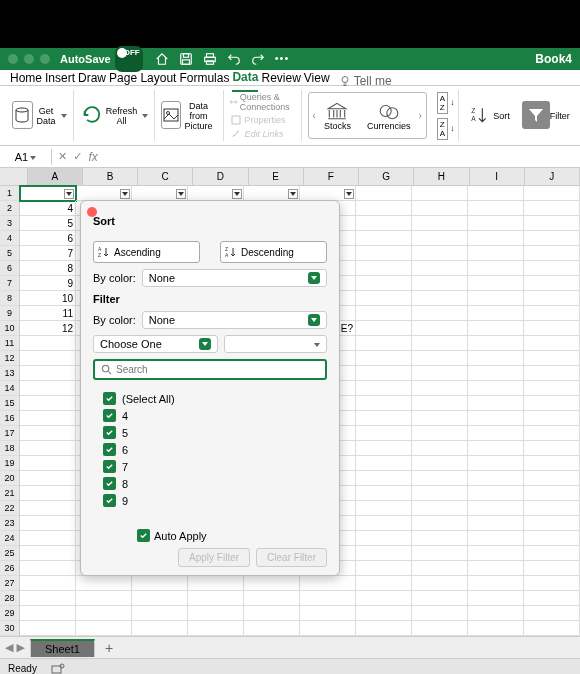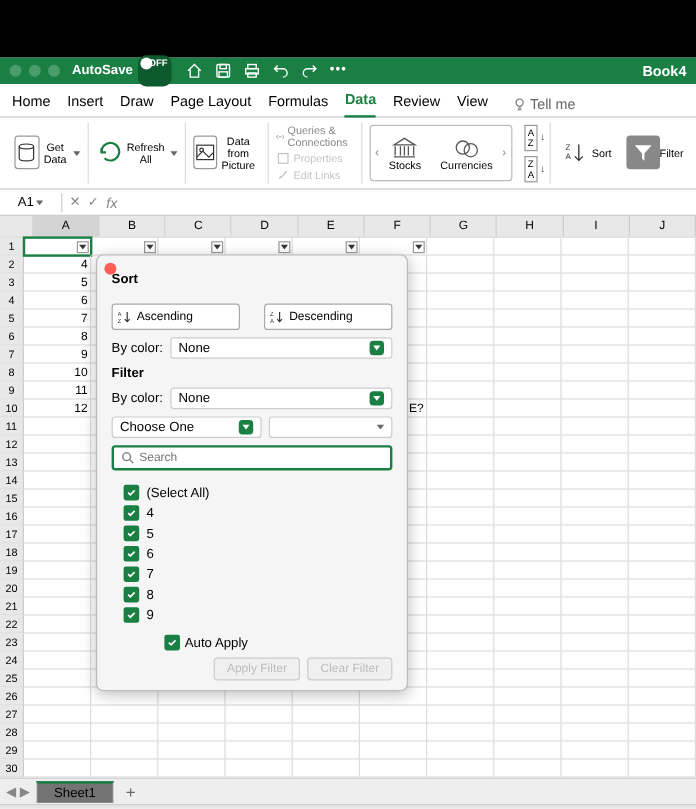--- a/index.html
+++ b/index.html
@@ -8,21 +8,21 @@
 .titlebar { background: #1a7f43; height: 22px; display: flex; align-items: center; padding: 0 8px; color: #fff; font-size: 11px; }
 .traffic { display: flex; gap: 6px; margin-right: 10px; }
 .traffic span { width: 10px; height: 10px; border-radius: 50%; background: #4a9c6a; }
 .autosave { display: flex; align-items: center; gap: 4px; font-weight: bold; }
 .toggle { width: 28px; height: 26px; background: #0d5a2e; border-radius: 7px; position: relative; }
 .toggle::after { content:""; width:10px; height:10px; background:#fff; border-radius:50%; position:absolute; top:2px; left:2px; }
 .toggle-label { font-size: 8px; position: absolute; right: 3px; top: 2px; color: #fff; }
 .titlebar-icons { display: flex; gap: 10px; margin-left: 12px; }
 .titlebar-icons svg { width: 14px; height: 14px; }
 .book-title { margin-left: auto; font-weight: bold; font-size: 12px; }
-.tabs { display: flex; align-items: center; gap: 14px; padding: 6px 10px 0 10px; border-bottom: 1px solid #ccc; font-size: 12px; height: 28px; }
+.tabs { display: flex; align-items: center; gap: 3px; padding: 6px 10px 0 10px; border-bottom: 1px solid #ccc; font-size: 12px; height: 16px; }
 .tab { padding-bottom: 6px; cursor: pointer; }
 .tab.active { color: #1a7f43; font-weight: bold; border-bottom: 2px solid #1a7f43; }
 .tellme { display: flex; align-items: center; gap: 3px; margin-left: 6px; color: #666; }
 .ribbon { display: flex; align-items: stretch; padding: 4px 6px; border-bottom: 1px solid #ccc; height: 60px; font-size: 9px; }
 .rgroup { display: flex; flex-direction: row; align-items: center; justify-content: flex-end; padding: 2px 6px; border-right: 1px solid #ddd; text-align: center; position: relative; }
 .rgroup:last-child { border-right: none; }
 .rgroup .icon-box { width: 28px; height: 28px; border: 1px solid #999; border-radius: 3px; display: flex; align-items: center; justify-content: center; margin-bottom: 2px; background: #fff; }
 .rgroup-small { display: flex; flex-direction: column; gap: 2px; font-size: 9px; color: #888; padding: 2px 6px; border-right: 1px solid #ddd; justify-content: center; }
 .rgroup-small div { display: flex; align-items: center; gap: 3px; }
 .stock-group { border: 1px solid #bbb; border-radius: 3px; display: flex; align-items: center; margin: 2px 6px; padding: 2px 4px; }
@@ -57,21 +57,21 @@
 .green-dd { width: 12px; height: 12px; background: #1a7f43; border-radius: 3px; display:flex; align-items:center; justify-content:center; }
 .green-dd::after { content:""; border-left:3px solid transparent; border-right: 3px solid transparent; border-top:4px solid #fff; }
 .choose-row { display: flex; gap: 6px; margin: 6px 0; }
 .choose-row .sel { flex: 1; border: 1px solid #ccc; background: #fff; border-radius: 3px; padding: 2px 6px; display: flex; justify-content: space-between; align-items:center; }
 .search-box { border: 2px solid #1a7f43; border-radius: 3px; padding: 3px 6px; display: flex; align-items: center; gap: 4px; margin: 6px 0; background: #fff; }
 .search-box input { border: none; outline: none; flex: 1; font-size: 10px; }
 .checklist { padding: 4px 0 4px 10px; }
 .checklist .cl-item { display: flex; align-items: center; gap: 6px; padding: 2px 0; font-size: 11px; }
 .chk { width: 13px; height: 13px; background: #1a7f43; border-radius: 2px; display: flex; align-items: center; justify-content: center; }
 .chk svg { width: 9px; height: 9px; }
-.auto-apply { display: flex; align-items: center; gap: 4px; margin-top: 4px; padding-left: 44px; }
+.auto-apply { display: flex; align-items: center; gap: 4px; margin-top: 16px; padding-left: 44px; }
 .btn-row { display: flex; gap: 6px; justify-content: flex-end; margin-top: 6px; }
 .btn-row button { border: 1px solid #ccc; background: #f0f0f0; color: #bbb; border-radius: 3px; padding: 3px 10px; font-size: 10px; }
 .sheet-tabs { display: flex; align-items: center; border-top: 1px solid #ccc; height: 22px; font-size: 11px; background: #eee; }
 .sheet-tabs .nav { width: 30px; text-align: center; color: #888; }
 .sheet-tab { background: #737373; border: 1px solid #ccc; border-bottom: none; border-top: 2px solid #1a7f43; padding: 2px 14px; }
 .sheet-add { padding: 0 10px; font-size: 14px; color: #666; }
 .statusbar { height: 20px; background: #e5e5e5; border-top: 1px solid #ccc; display: flex; align-items: center; padding: 0 8px; font-size: 10px; gap: 14px; }
 .drop-caret::after { content:""; display:inline-block; border-left:3px solid transparent; border-right:3px solid transparent; border-top:4px solid #666; margin-left:2px; vertical-align:middle; }
 .chev { color:#888; font-size:10px; }
 </style>
@@ -172,21 +172,21 @@
           <path d="M4 6 H8 M3 4 A2 2 0 0 0 3 8 M9 4 A2 2 0 0 1 9 8"></path>
         </svg>
         <span>Queries &amp; Connections</span>
       </div>
     <div style="opacity:0.5;">
         <svg width="12" height="12" viewBox="0 0 12 12" fill="none" stroke="#888">
           <rect x="2" y="2" width="8" height="8"></rect>
         </svg>
         <span>Properties</span>
       </div>
-    <div style="opacity:0.5;">
+    <div style="opacity:0.5;font-style:italic;">
         <svg width="12" height="12" viewBox="0 0 12 12" fill="none" stroke="#888">
           <path d="M4 8 L8 4 M3 9 A2 2 0 0 1 5 7 M7 5 A2 2 0 0 1 9 3"></path>
         </svg>
         <span>Edit Links</span>
       </div>
   </div>
   <div class="stock-group">
     <span class="chev">‹</span>
     <div class="stock-item">
       <svg width="22" height="20" viewBox="0 0 20 18" fill="none" stroke="#555">

